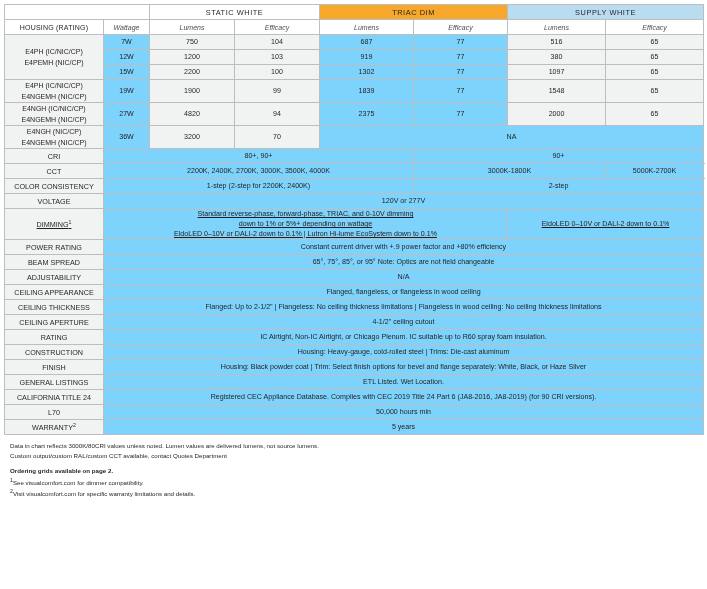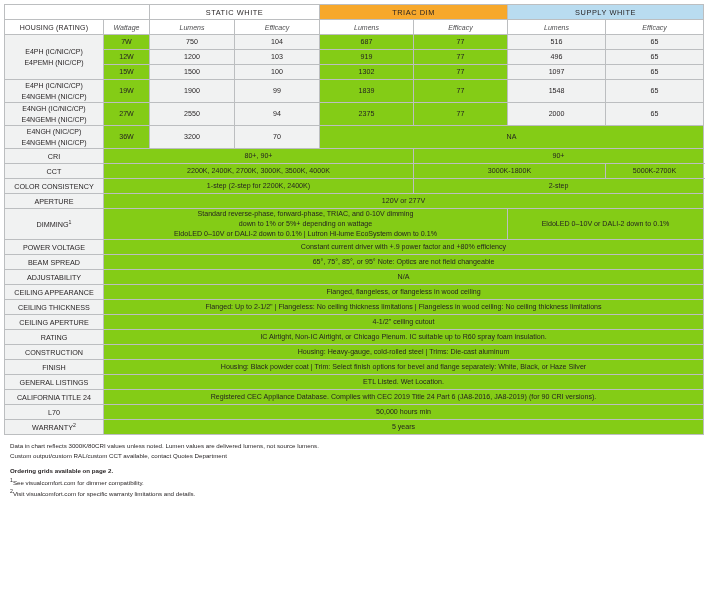--- a/index.html
+++ b/index.html
@@ -63,24 +63,24 @@
     letter-spacing: .2px;
   }
   .rowlabel-top {
     text-align: left;
     padding-left: 6px;
     font-size: 7px;
     line-height: 11px;
     vertical-align: middle;
   }
   .shade { background: #f1f2f2; }
-  .white { background: #84cc16; }
+  .white { background: #7dd3fc; }
   .val { font-size: 7.1px; }
   .tall { height: 26px; }
-  .tall2 { height: 32px; }
+  .tall2 { height: 32px; text-decoration: underline; }
   .hdr-row-label {
     text-align: left;
     padding-left: 6px;
     font-weight: bold;
     font-size: 7.2px;
   }
   sup { font-size: 5.2px; vertical-align: super; }
 
   .notes {
     padding: 6px 6px 0 6px;
@@ -140,26 +140,26 @@
         <td class="val white">77</td>
         <td class="val shade">516</td>
         <td class="val shade">65</td>
       </tr>
       <tr>
         <td class="val white">12W</td>
         <td class="val shade">1200</td>
         <td class="val shade">103</td>
         <td class="val white">919</td>
         <td class="val white">77</td>
-        <td class="val shade">496</td>
+        <td class="val shade">380</td>
         <td class="val shade">65</td>
       </tr>
       <tr>
         <td class="val white">15W</td>
-        <td class="val shade">1500</td>
+        <td class="val shade">2200</td>
         <td class="val shade">100</td>
         <td class="val white">1302</td>
         <td class="val white">77</td>
         <td class="val shade">1097</td>
         <td class="val shade">65</td>
       </tr>
 
       <tr>
         <td class="rowlabel-top shade tall">
           <div>E4PH (IC/NIC/CP)</div>
@@ -173,21 +173,21 @@
         <td class="val shade tall">1548</td>
         <td class="val shade tall">65</td>
       </tr>
 
       <tr>
         <td class="rowlabel-top shade tall">
           <div>E4NGH (IC/NIC/CP)</div>
           <div>E4NGEMH (NIC/CP)</div>
         </td>
         <td class="val white tall">27W</td>
-        <td class="val shade tall">2550</td>
+        <td class="val shade tall">4820</td>
         <td class="val shade tall">94</td>
         <td class="val white tall">2375</td>
         <td class="val white tall">77</td>
         <td class="val shade tall">2000</td>
         <td class="val shade tall">65</td>
       </tr>
 
       <tr>
         <td class="rowlabel-top shade tall">
           <div>E4NGH (NIC/CP)</div>
@@ -212,36 +212,36 @@
         <td class="val white" colspan="2">5000K-2700K</td>
       </tr>
 
       <tr>
         <td class="hdr-row-label shade">COLOR CONSISTENCY</td>
         <td class="val white" colspan="4">1-step (2-step for 2200K, 2400K)</td>
         <td class="val white" colspan="4">2-step</td>
       </tr>
 
       <tr>
-        <td class="hdr-row-label shade">APERTURE</td>
+        <td class="hdr-row-label shade">VOLTAGE</td>
         <td class="val white" colspan="7">120V or 277V</td>
       </tr>
 
       <tr>
         <td class="hdr-row-label shade tall2"><span>DIMMING</span><sup>1</sup></td>
         <td class="val white tall2 dimtext" colspan="5">
           <div>Standard reverse-phase, forward-phase, TRIAC, and 0-10V dimming</div>
           <div>down to 1% or 5%+ depending on wattage</div>
           <div>EldoLED 0–10V or DALI-2 down to 0.1% | Lutron Hi-lume EcoSystem down to 0.1%</div>
         </td>
         <td class="val white tall2" colspan="2">EldoLED 0–10V or DALI-2 down to 0.1%</td>
       </tr>
 
       <tr>
-        <td class="hdr-row-label shade">POWER VOLTAGE</td>
+        <td class="hdr-row-label shade">POWER RATING</td>
         <td class="val white" colspan="7">Constant current driver with +.9 power factor and +80% efficiency</td>
       </tr>
 
       <tr>
         <td class="hdr-row-label shade">BEAM SPREAD</td>
         <td class="val white" colspan="7">65°, 75°, 85°, or 95° Note: Optics are not field changeable</td>
       </tr>
 
       <tr>
         <td class="hdr-row-label shade">ADJUSTABILITY</td>

